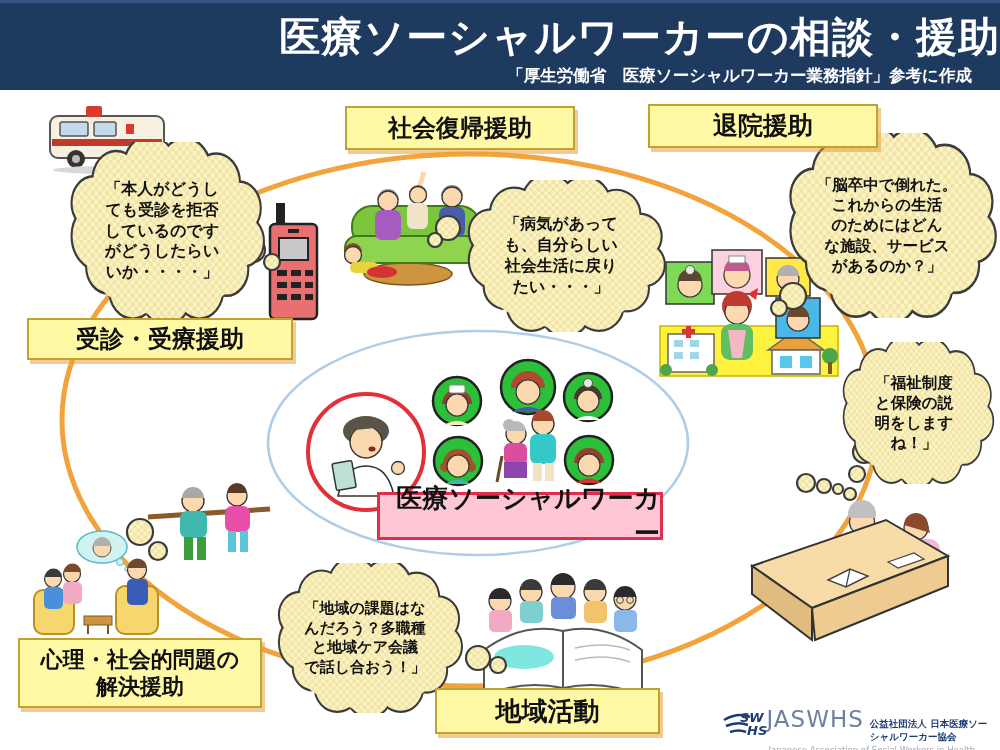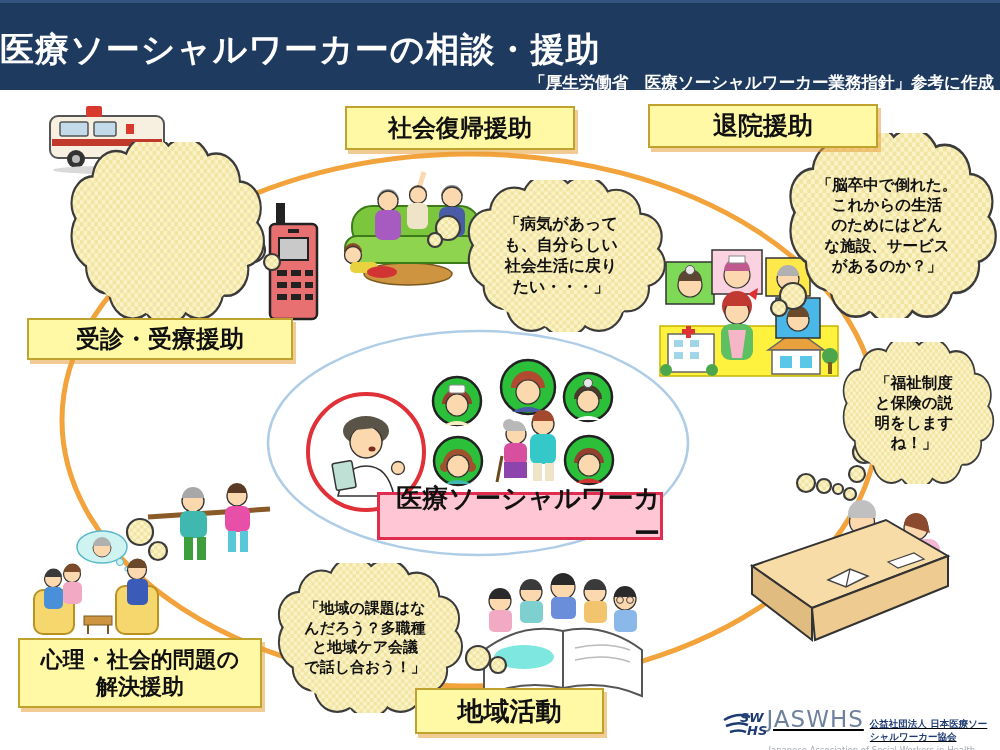--- a/index.html
+++ b/index.html
@@ -8,26 +8,26 @@
     position:relative;width:1000px;height:750px;background:#ffffff;
     font-family:"DejaVu Sans",sans-serif;overflow:hidden;margin:0 auto;
   }
   .layer{position:absolute;inset:0;width:100%;height:100%;}
   
   .header{
     position:absolute;left:0;top:0;width:1000px;height:90px;
     background:#1F3A5F;border-top:3px solid #34557f;z-index:7;
   }
   .header .title{
-    margin-top:24px;text-align:left;color:#ffffff;font-size:34px;
+    margin-top:8px;text-align:right;color:#ffffff;font-size:41px;
     font-weight:bold;letter-spacing:1px;line-height:1.3;
   }
   .header .subtitle{
     text-align:right;color:#ffffff;font-size:16.5px;font-weight:bold;
-    padding-right:6px;margin-top:1px;
+    padding-right:28px;margin-top:1px;
   }
   
   .label-box{
     position:absolute;z-index:5;background:#FFF9A6;border:2px solid #BFA32E;
     box-shadow:3px 4px 0 rgba(232,160,60,0.55);
     display:flex;align-items:center;justify-content:center;
     font-weight:bold;color:#111;text-align:center;white-space:pre-line;line-height:1.25;
   }
   
   .center-box{
@@ -36,21 +36,21 @@
     font-weight:bold;color:#111;text-align:right;
   }
   
   .bubble{position:absolute;z-index:4;}
   .bubble .cloud{position:absolute;inset:0;width:100%;height:100%;}
   .bubble .bubble-text{
     position:absolute;inset:12% 10% 12% 10%;display:flex;align-items:center;justify-content:center;
     text-align:center;font-weight:bold;color:#111;white-space:pre-line;line-height:1.3;
   }
   
-  .logo{position:absolute;left:722px;top:706px;width:272px;height:42px;z-index:5;display:flex;align-items:flex-start;text-decoration:underline;}
+  .logo{position:absolute;left:722px;top:706px;width:272px;height:42px;z-index:5;display:flex;align-items:flex-start;}
   .logo-mark{position:relative;width:52px;height:40px;color:#1E3C73;font-weight:bold;font-style:italic;}
   .logo-mark .m1{position:absolute;left:18px;top:4px;font-size:13px;letter-spacing:0;}
   .logo-mark .m2{position:absolute;left:25px;top:17px;font-size:13px;}
   .logo-body{margin-left:6px;}
   .logo-row{display:flex;align-items:baseline;}
   .logo-name{font-size:23px;color:#70819F;letter-spacing:1px;}
   .logo-jp{font-size:9.5px;font-weight:bold;color:#1E3C73;margin-left:6px;}
   .logo-en{font-size:8.5px;color:#A3A9B3;margin-top:1px;margin-left:2px;}
 </style>
 </head>
@@ -365,28 +365,33 @@
   <div class="header">
     <div class="title">医療ソーシャルワーカーの相談・援助</div>
     <div class="subtitle">「厚生労働省　医療ソーシャルワーカー業務指針」参考に作成</div>
   </div>
 
   <div class="label-box" style="left:648px;top:104px;width:230px;height:44px;font-size:25px">退院援助</div>
   <div class="label-box" style="left:345px;top:106px;width:230px;height:44px;font-size:24px">社会復帰援助</div>
   <div class="label-box" style="left:27px;top:318px;width:266px;height:42px;font-size:24px">受診・受療援助</div>
   <div class="label-box" style="left:18px;top:638px;width:244px;height:70px;font-size:22px">心理・社会的問題の
 解決援助</div>
-  <div class="label-box" style="left:415px;top:688px;width:189px;height:46px;font-size:26px">地域活動</div>
+  <div class="label-box" style="left:435px;top:688px;width:225px;height:46px;font-size:26px">地域活動</div>
 
   <div class="center-box" style="left:377px;top:492px;width:286px;height:48px;font-size:26px">医療ソーシャルワーカー</div>
 
   <div class="bubble" style="left:58px;top:142px;width:208px;height:178px">
     <svg class="cloud" viewBox="0 0 200 140" preserveAspectRatio="none">
         <use href="#cloud-shape"></use>
       </svg>
+    <div class="bubble-text" style="font-size:16px">「本人がどうし
+ても受診を拒否
+しているのです
+がどうしたらい
+いか・・・・」</div>
   </div>
   <div class="bubble" style="left:455px;top:180px;width:212px;height:152px">
     <svg class="cloud" viewBox="0 0 200 140" preserveAspectRatio="none">
         <use href="#cloud-shape"></use>
       </svg>
     <div class="bubble-text" style="font-size:16px">「病気があって
 も、自分らしい
 社会生活に戻り
 たい・・・」</div>
   </div>

